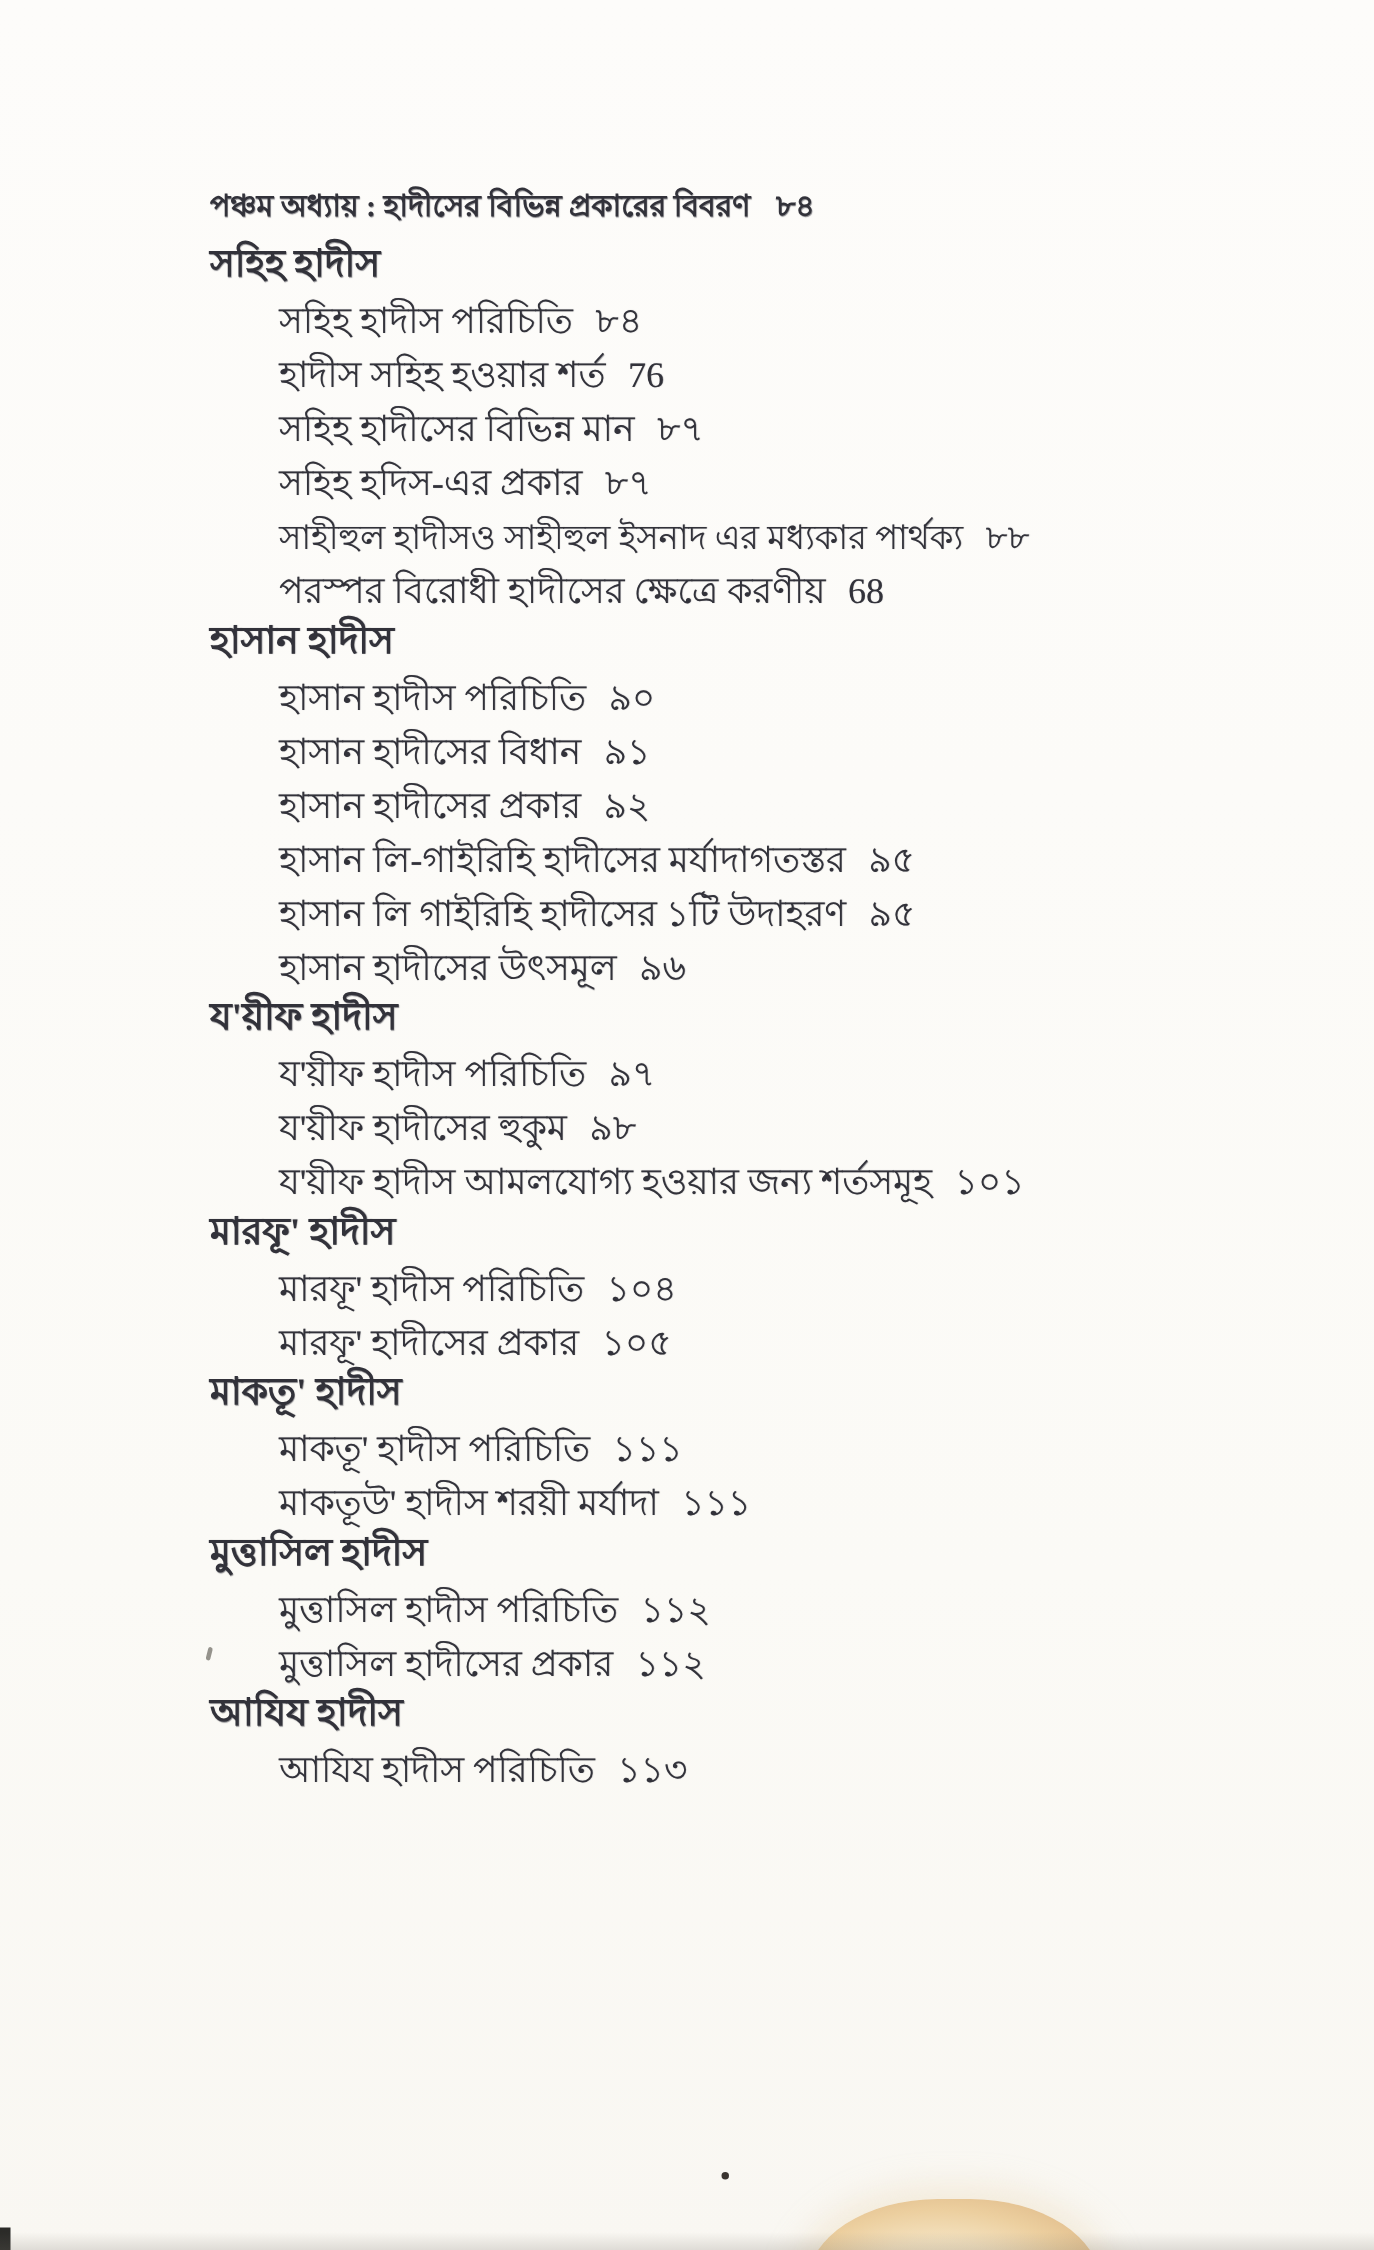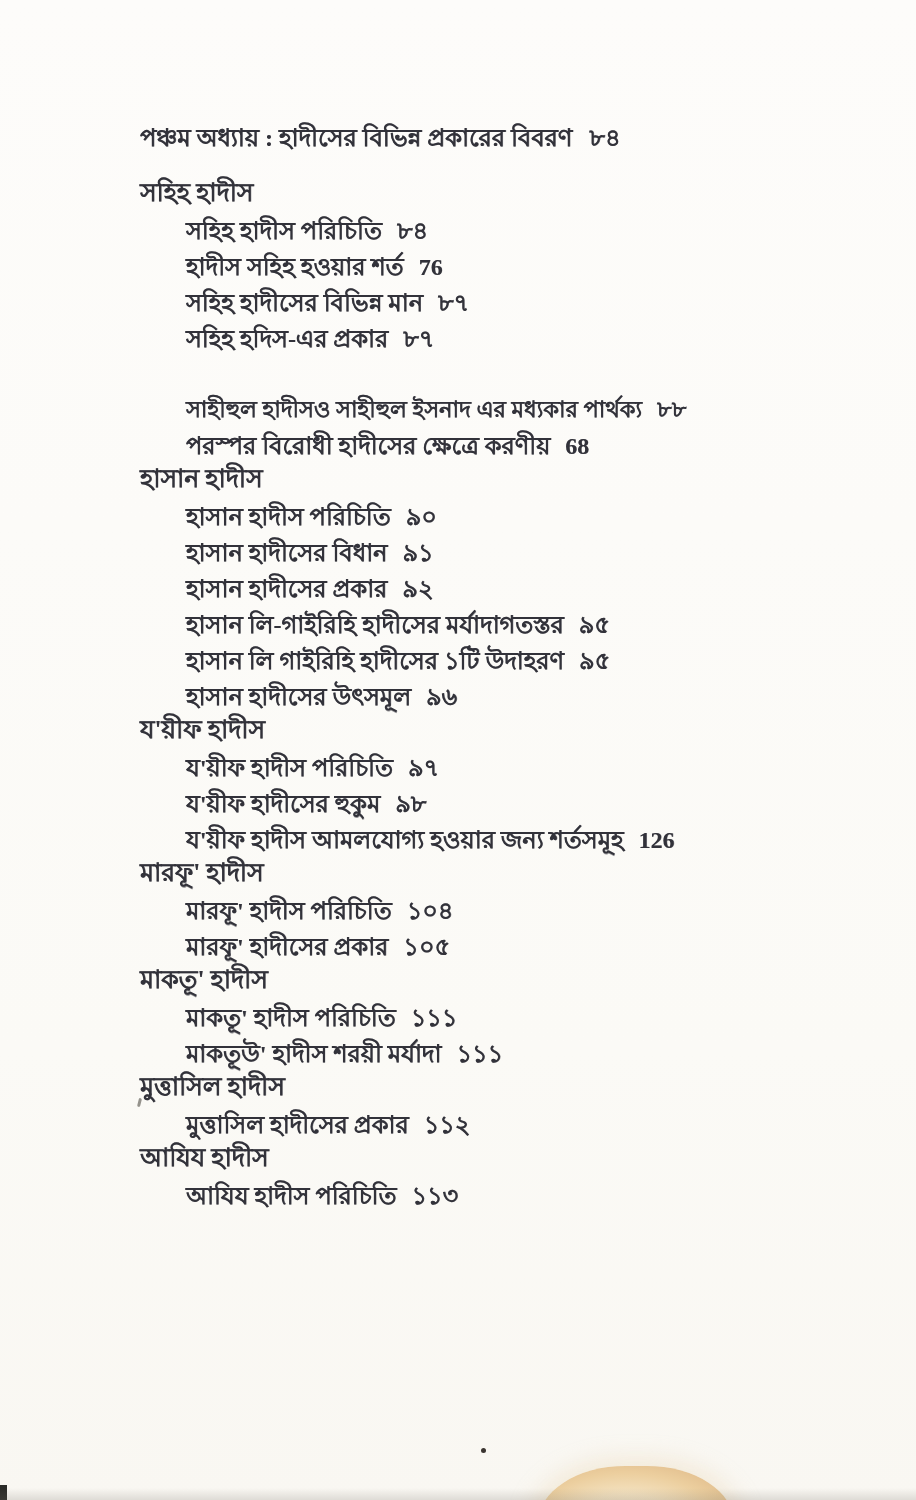--- a/index.html
+++ b/index.html
@@ -9,36 +9,36 @@
     font-family:"Liberation Serif","DejaVu Serif",serif;
     color:#32323a;
     position:relative;overflow:hidden;
   }
   .page{
     position:absolute;inset:0;
     padding:122px 40px 0 140px;
     box-sizing:border-box;
   }
   .chapter-line{
-    font-size:24px;line-height:32px;font-weight:bold;
-    margin:0 0 24px 0;white-space:nowrap;
+    font-size:20px;line-height:32px;font-weight:bold;
+    margin:0 0 8px 0;white-space:nowrap;
     text-shadow:0.4px 0.4px 0.6px rgba(45,45,55,.55);
     font-family:Liberation Serif, serif;
   }
   h2.heading{
     font-size:25px;line-height:30px;font-weight:bold;
     margin:0 0 5px 0;white-space:nowrap;
     text-shadow:0.4px 0.4px 0.6px rgba(45,45,55,.55);
   }
   .item{
     font-size:24px;line-height:36px;margin-left:46px;
-    white-space:nowrap;font-weight:700;
+    white-space:nowrap;font-weight:400;
     text-shadow:0.3px 0.3px 0.5px rgba(50,50,60,.5);
   }
-  .item.long{font-size:22.5px;margin-top:35px;}
+  .item.long{font-size:22.5px;}
   .pg{margin-left:15px;}
   .chapter-line .pg{margin-left:17px;}
   
   .ink-dot{
     position:absolute;left:481px;top:1448px;width:5px;height:5px;
     background:#3a3430;border-radius:50%;
   }
   .stray-mark{
     position:absolute;left:138px;top:1098px;width:3px;height:9px;
     background:#6a665f;transform:rotate(14deg);border-radius:2px;opacity:.7;
@@ -85,37 +85,38 @@
     <div class="item"><span>হাসান হাদীসের প্রকার</span><span class="pg">৯২</span></div>
     <div class="item"><span>হাসান লি-গাইরিহি হাদীসের মর্যাদাগতস্তর</span><span class="pg">৯৫</span></div>
     <div class="item"><span>হাসান লি গাইরিহি হাদীসের ১টি উদাহরণ</span><span class="pg">৯৫</span></div>
     <div class="item"><span>হাসান হাদীসের উৎসমূল</span><span class="pg">৯৬</span></div>
   </section>
 
   <section>
     <h2 class="heading">য'য়ীফ হাদীস</h2>
     <div class="item"><span>য'য়ীফ হাদীস পরিচিতি</span><span class="pg">৯৭</span></div>
     <div class="item"><span>য'য়ীফ হাদীসের হুকুম</span><span class="pg">৯৮</span></div>
-    <div class="item"><span>য'য়ীফ হাদীস আমলযোগ্য হওয়ার জন্য শর্তসমূহ</span><span class="pg">126</span></div>
+    <div class="item"><span>য'য়ীফ হাদীস আমলযোগ্য হওয়ার জন্য শর্তসমূহ</span><span class="pg">১০১</span></div>
   </section>
 
   <section>
     <h2 class="heading">মারফূ' হাদীস</h2>
     <div class="item"><span>মারফূ' হাদীস পরিচিতি</span><span class="pg">১০৪</span></div>
     <div class="item"><span>মারফূ' হাদীসের প্রকার</span><span class="pg">১০৫</span></div>
   </section>
 
   <section>
     <h2 class="heading">মাকতূ' হাদীস</h2>
     <div class="item"><span>মাকতূ' হাদীস পরিচিতি</span><span class="pg">১১১</span></div>
     <div class="item"><span>মাকতূউ' হাদীস শরয়ী মর্যাদা</span><span class="pg">১১১</span></div>
   </section>
 
   <section>
     <h2 class="heading">মুত্তাসিল হাদীস</h2>
+    <div class="item"><span>মুত্তাসিল হাদীস পরিচিতি</span><span class="pg">১১২</span></div>
     <div class="item"><span>মুত্তাসিল হাদীসের প্রকার</span><span class="pg">১১২</span></div>
   </section>
 
   <section>
     <h2 class="heading">আযিয হাদীস</h2>
     <div class="item"><span>আযিয হাদীস পরিচিতি</span><span class="pg">১১৩</span></div>
   </section>
 
 
 </div>

